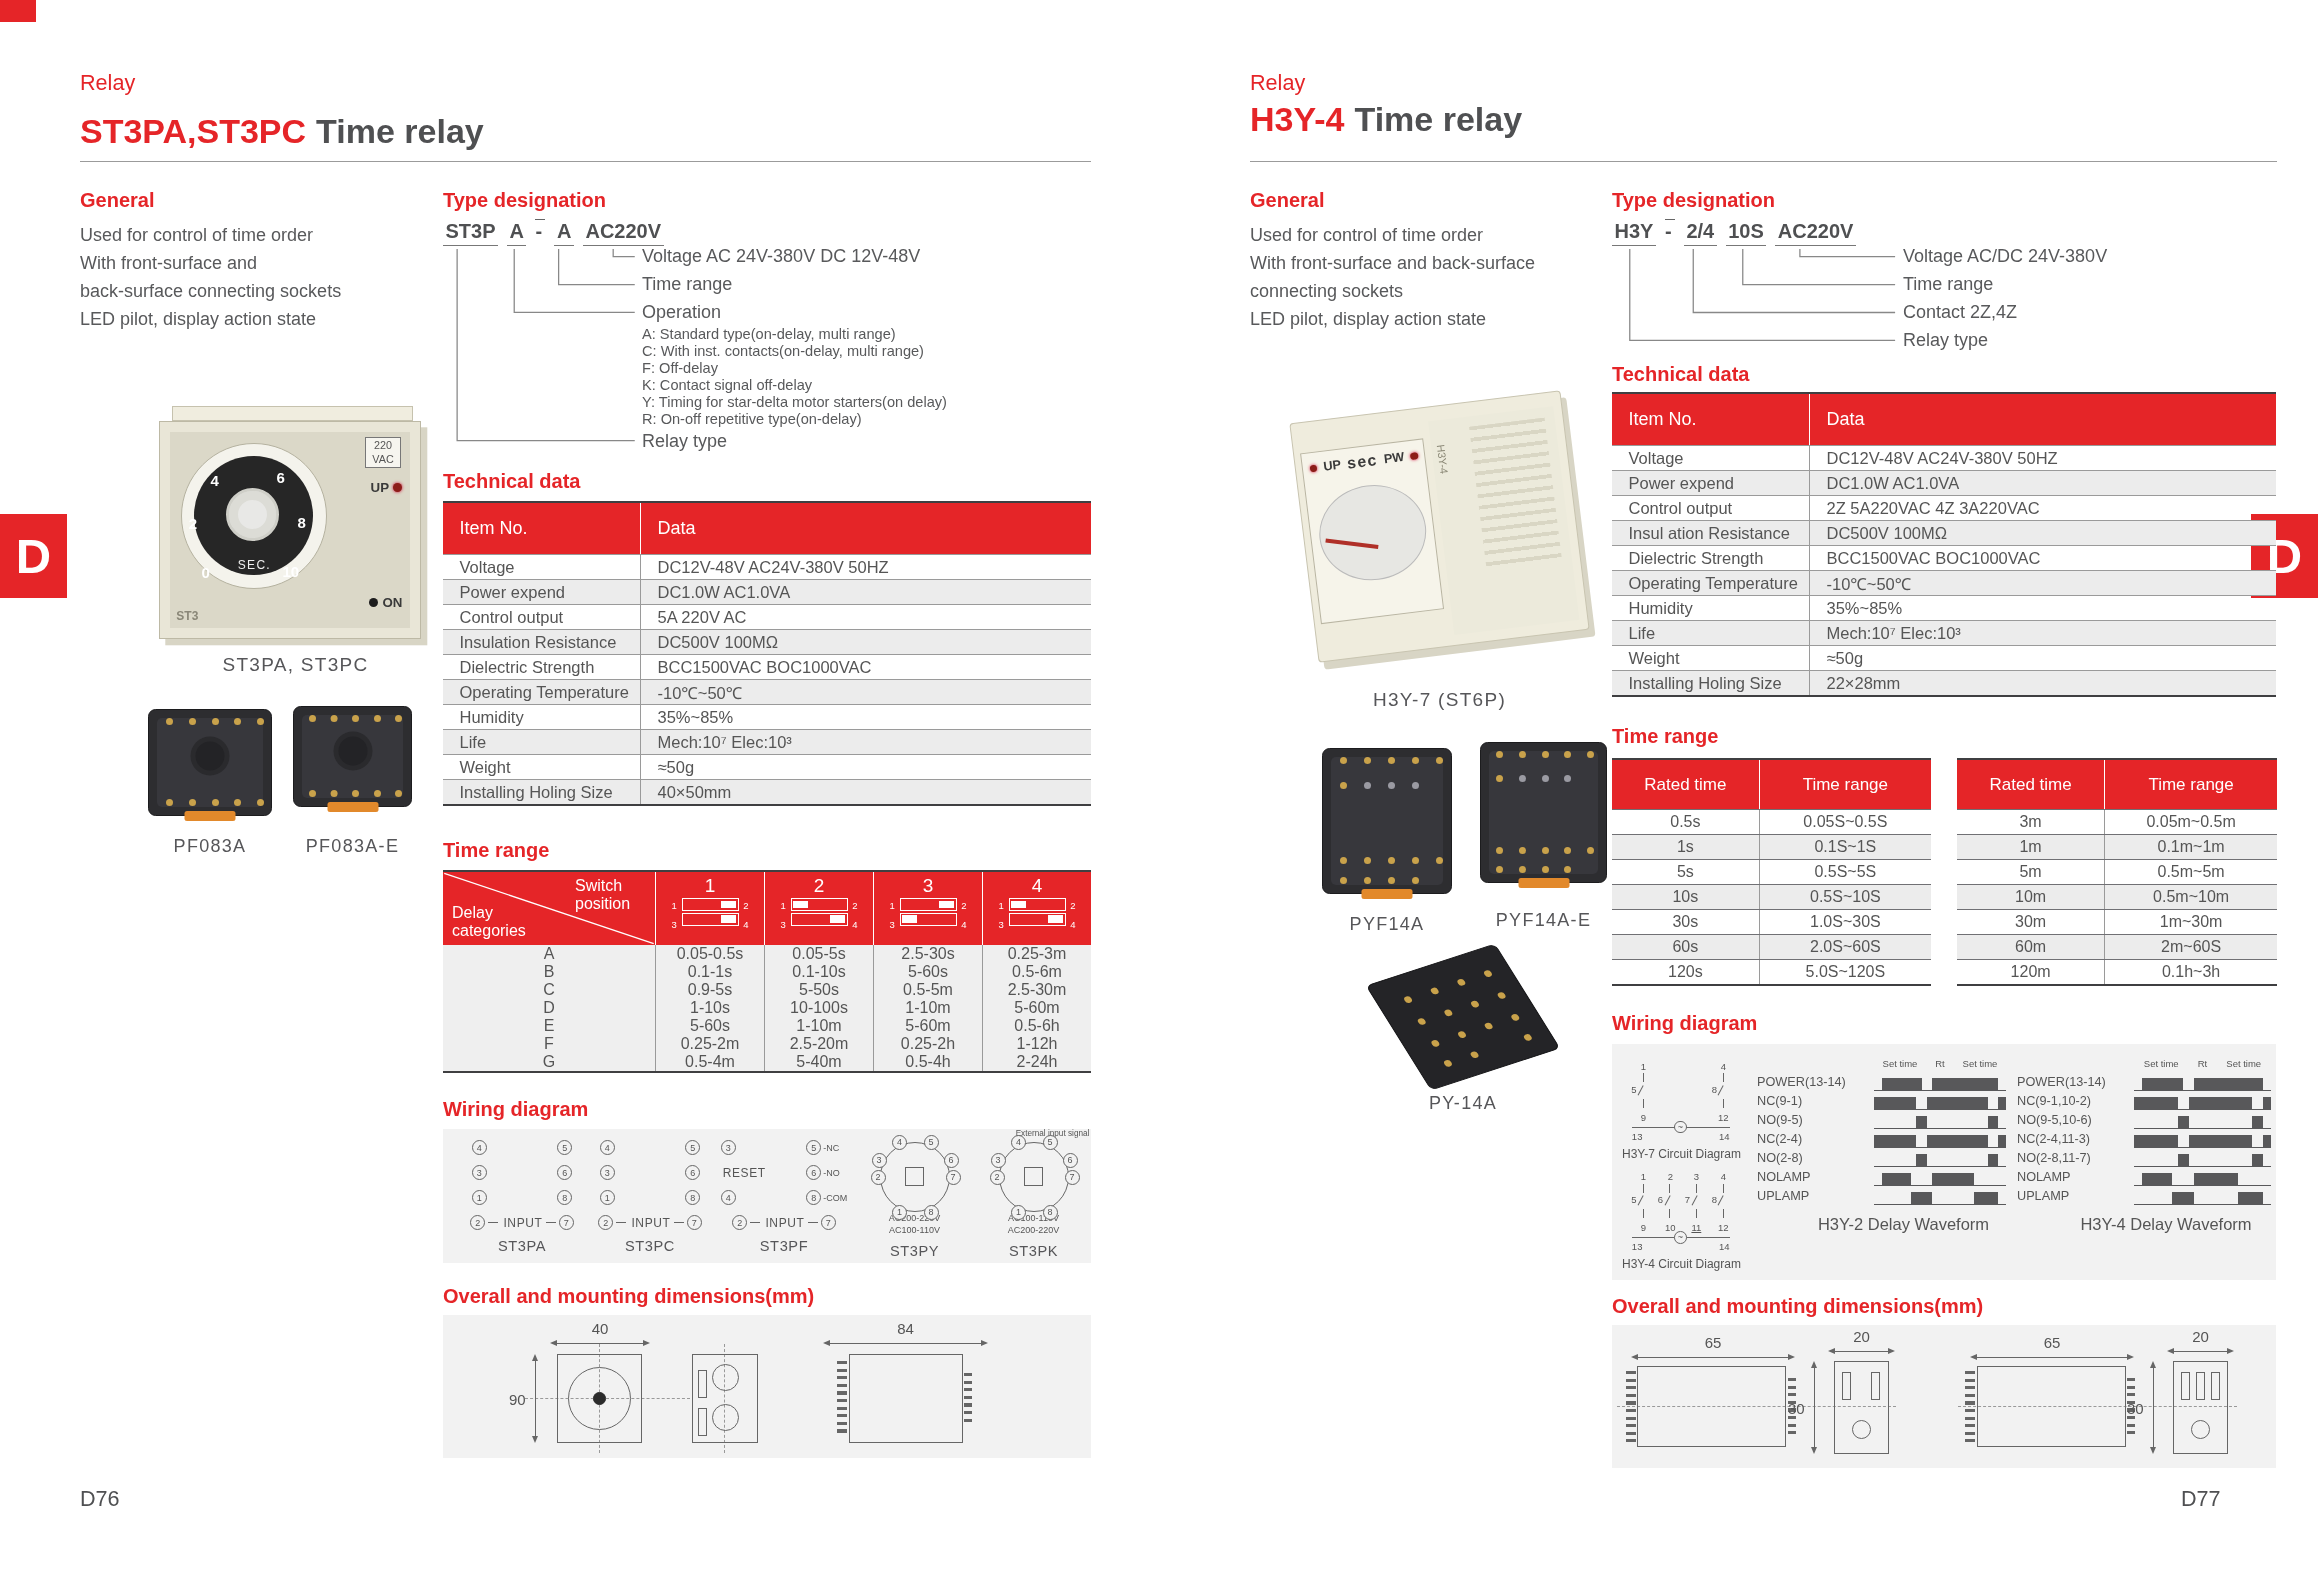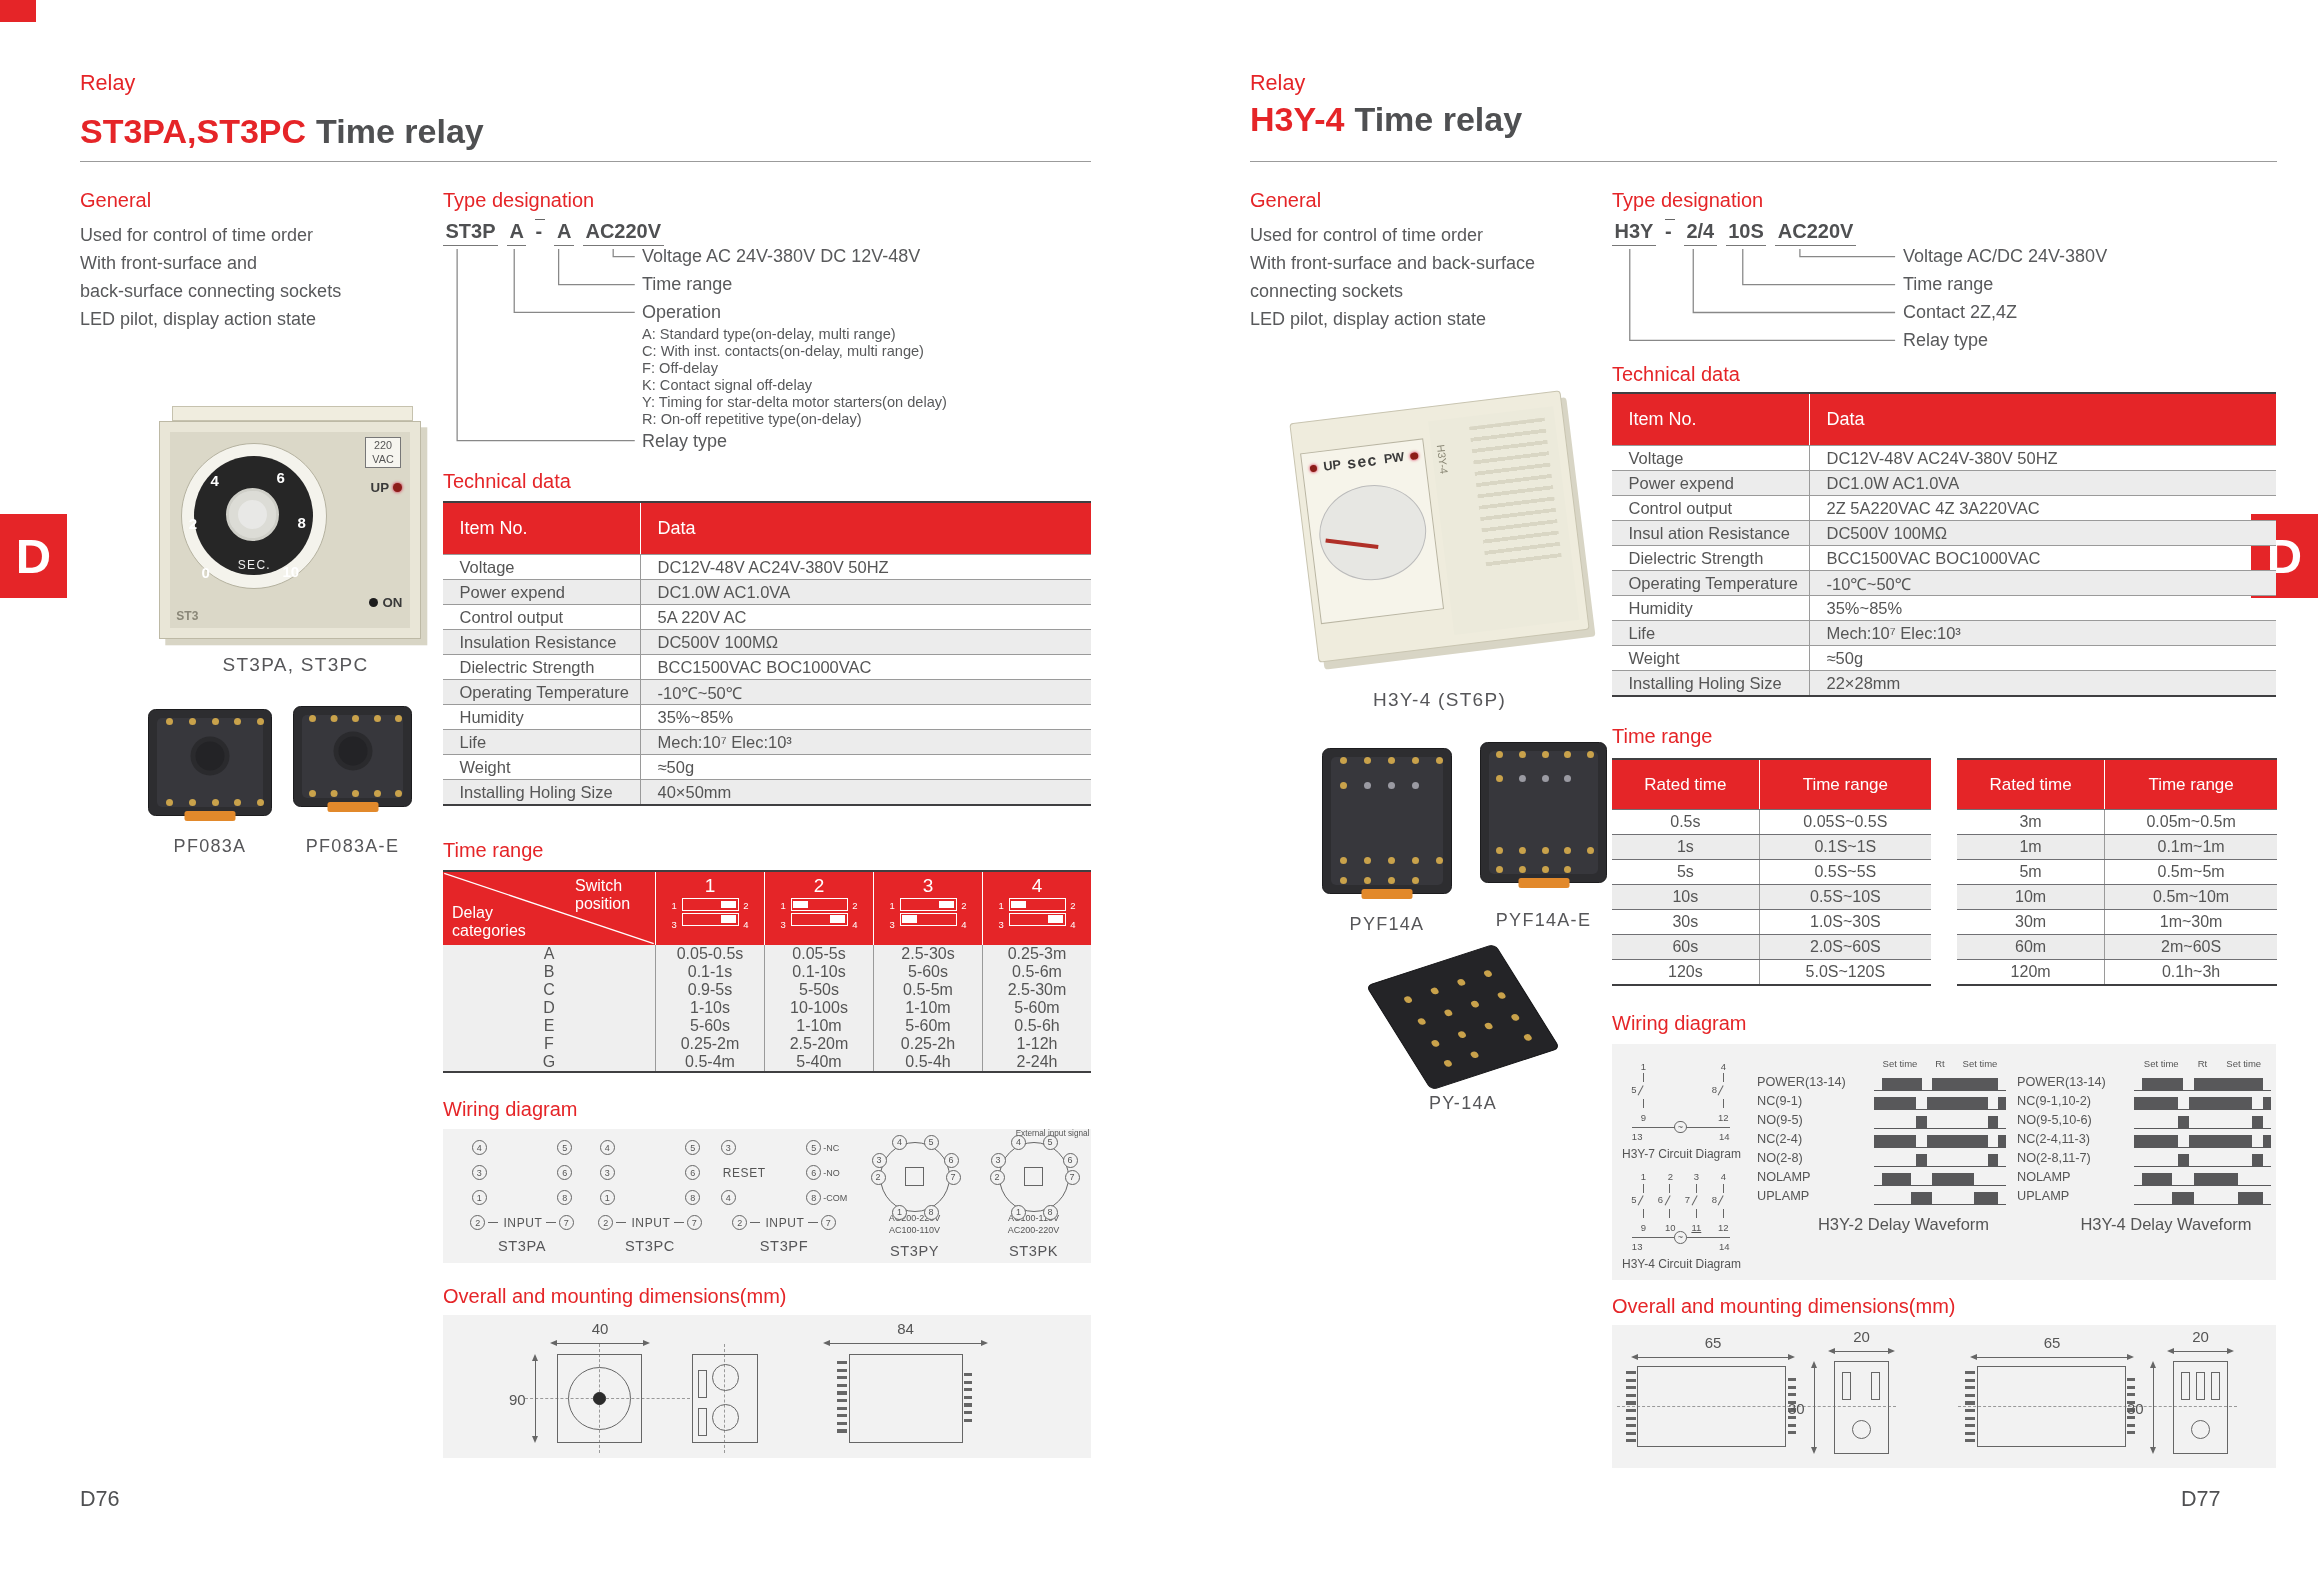--- a/index.html
+++ b/index.html
@@ -6,21 +6,21 @@
 *{box-sizing:border-box;margin:0;padding:0}
 body{width:2319px;height:1573px;background:#fff;font-family:"Liberation Sans",sans-serif;color:var(--ink);position:relative;overflow:hidden}
 .abs{position:absolute}
 .corner-red{position:absolute;left:0;top:0;width:36px;height:21.6px;background:var(--red)}
 .dtab{position:absolute;width:67px;height:84px;background:var(--red);color:#fff;font-size:49px;font-weight:bold;display:flex;align-items:center;justify-content:center}
 .eyebrow{position:absolute;font-size:21.6px;font-weight:normal;color:var(--red)}
 .title{position:absolute;font-size:34px;font-weight:bold;white-space:nowrap}
 .t-red{color:var(--red)}
 .t-gray{color:#4f5052;margin-left:10px}
 .rule{position:absolute;height:1.3px;background:#9b9b9b}
-.h2{position:absolute;font-size:20px;font-weight:normal;color:var(--red);white-space:nowrap}
+.h2{position:absolute;font-size:20px;font-weight:bold;color:var(--red);white-space:nowrap}
 .tline{font-size:18px;line-height:28px;color:var(--ink);white-space:nowrap}
 .opline{font-size:14.6px;line-height:17px;color:var(--ink);white-space:nowrap}
 .plines{position:absolute}
 .code{position:absolute;font-size:20px;color:#4f5052;white-space:nowrap}
 .tok{display:inline-block;border-bottom:1.3px solid #777;padding:0 2.5px 1.9px;margin-right:9px;font-weight:bold}
 .tok.dash{border-bottom:none;padding:0;margin-right:9px}
 .tree{position:absolute}
 .tdlabel{position:absolute;font-size:18px;color:var(--ink);white-space:nowrap}
 .pagenum{position:absolute;font-size:21.6px;color:#4f5052}
 
@@ -643,21 +643,21 @@
       <div class="h3y-dial">
           <div class="needle"></div>
         </div>
     </div>
     <div class="h3y-side">
       <div class="sidetext">H3Y-4</div>
       <div class="printlines"></div>
     </div>
   </div>
 </div>
-<div class="photo-cap" style="left:1303px;top:689px;width:273px">H3Y-4 (ST6P)</div>
+<div class="photo-cap" style="left:1303px;top:689px;width:273px">H3Y-7 (ST6P)</div>
 
 <div class="socket" style="left:1322px;top:748px;width:130px;height:146px">
   <div class="sock-face"></div>
   <div class="dots" style="left:16.5px;top:7.6px;box-shadow:24px 0 0 #c9a24b,48px 0 0 #c9a24b,72px 0 0 #c9a24b,96px 0 0 #c9a24b"></div>
   <div class="dots" style="left:16.5px;top:33px;box-shadow:24px 0 0 #9a9aa2,48px 0 0 #9a9aa2,72px 0 0 #9a9aa2"></div>
   <div class="dots" style="left:16.5px;bottom:29px;box-shadow:24px 0 0 #c9a24b,48px 0 0 #c9a24b,72px 0 0 #c9a24b,96px 0 0 #c9a24b"></div>
   <div class="dots" style="left:16.5px;bottom:9px;box-shadow:24px 0 0 #c9a24b,48px 0 0 #c9a24b,72px 0 0 #c9a24b"></div>
   <div class="cliptab"></div>
 </div>
 <div class="photo-cap" style="left:1322px;top:914px;width:130px;font-size:18px">PYF14A</div>

